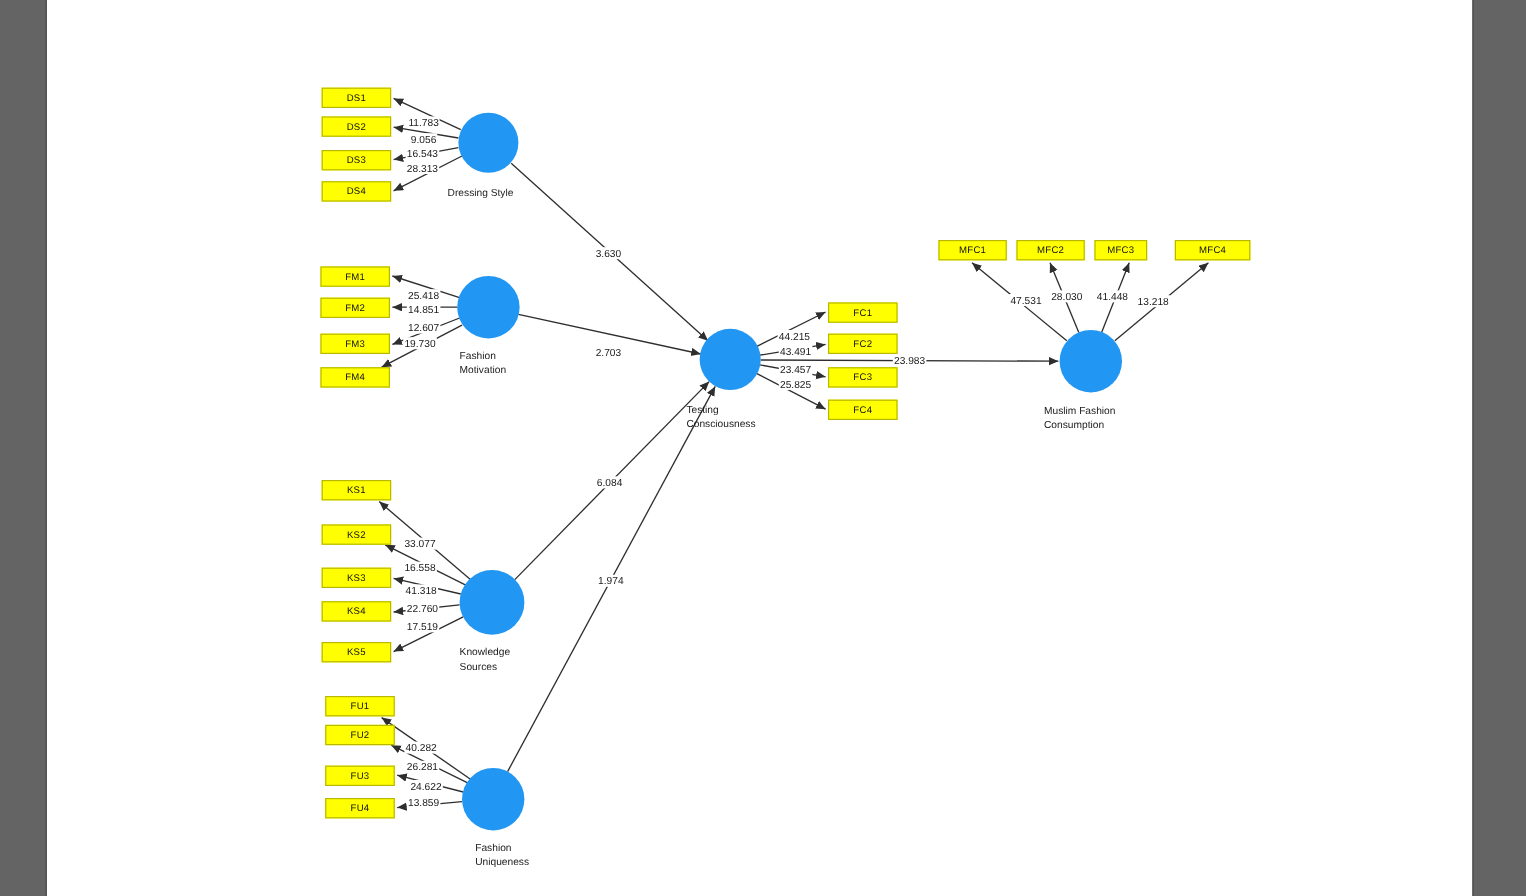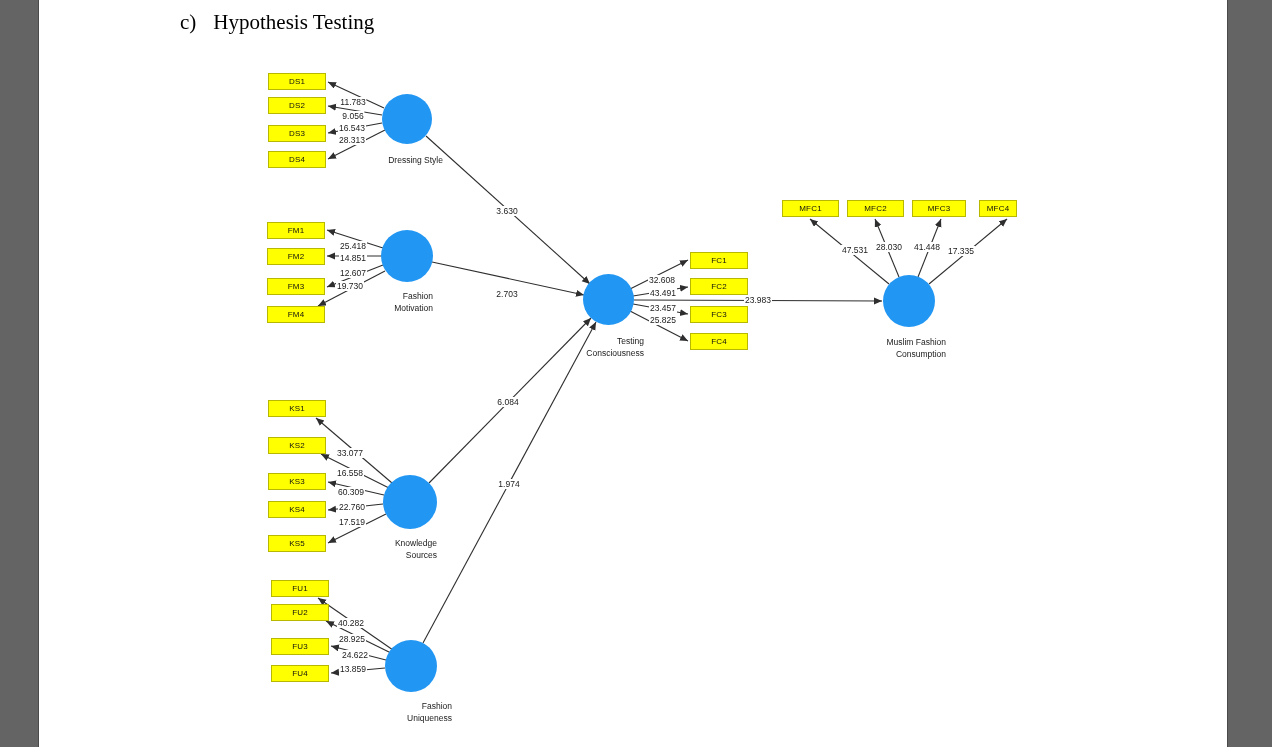--- a/index.html
+++ b/index.html
@@ -12,31 +12,30 @@
            font-family:"Liberation Serif","DejaVu Serif",serif;font-size:21px;white-space:nowrap;}
   .heading .t2{margin-left:17px;}
   svg.wires{position:absolute;left:0;top:0;pointer-events:none;}
   svg.wires line{stroke:var(--line,#2e2e2e);stroke-width:1.1px;}
   #ah path{fill:var(--line,#2e2e2e);}
   .b{position:absolute;width:58px;height:17px;background:var(--indicator-fill,#FFFF00);
      border:1px solid var(--indicator-border,#b8b800);box-sizing:border-box;
      display:flex;align-items:center;justify-content:center;
      font-size:8px;letter-spacing:.2px;color:#111;}
   .c{position:absolute;border-radius:50%;background:var(--latent-fill,#2196F3);}
-  .cl{position:absolute;transform:translateX(-50%);text-align:right;
+  .cl{position:absolute;transform:translateX(-50%);text-align:left;
       font-size:8.5px;line-height:11.5px;color:#1a1a1a;}
   .t{position:absolute;transform:translate(-50%,-50%);background:#fff;
      padding:0 1px;font-size:8.5px;line-height:10px;color:#1a1a1a;white-space:nowrap;}
 </style>
 </head>
 <body>
 
 <div class="stage">
 
-  <div class="heading"><span>c)</span><span class="t2">Hypothesis Testing</span></div>
 
   <svg class="wires" width="1272" height="747" viewBox="0 0 1272 747">
     <defs>
       <marker id="ah" markerWidth="9" markerHeight="8" refX="8" refY="3.5" orient="auto" markerUnits="userSpaceOnUse">
         <path d="M0,0 L8,3.5 L0,7 Z"></path>
       </marker>
     </defs>
 
     <line x1="384" y1="108" x2="328" y2="82" marker-end="url(#ah)"></line>
     <line x1="382" y1="115" x2="328" y2="106" marker-end="url(#ah)"></line>
@@ -97,22 +96,22 @@
   <div class="b" style="left:271px;top:638px">FU3</div>
   <div class="b" style="left:271px;top:665px">FU4</div>
 
   <div class="b" style="left:690px;top:252px">FC1</div>
   <div class="b" style="left:690px;top:278px">FC2</div>
   <div class="b" style="left:690px;top:306px">FC3</div>
   <div class="b" style="left:690px;top:333px">FC4</div>
 
   <div class="b" style="left:782px;top:200px;width:57px">MFC1</div>
   <div class="b" style="left:847px;top:200px;width:57px">MFC2</div>
-  <div class="b" style="left:912px;top:200px;width:54px">MFC3</div>
-  <div class="b" style="left:979px;top:200px;width:38px">MFC4</div>
+  <div class="b" style="left:912px;top:200px;width:44px">MFC3</div>
+  <div class="b" style="left:979px;top:200px;width:63px">MFC4</div>
 
   <div class="c" style="left:382px;top:94px;width:50px;height:50px"></div>
   <div class="c" style="left:381px;top:230px;width:52px;height:52px"></div>
   <div class="c" style="left:383px;top:475px;width:54px;height:54px"></div>
   <div class="c" style="left:385px;top:640px;width:52px;height:52px"></div>
   <div class="c" style="left:583px;top:274px;width:51px;height:51px"></div>
   <div class="c" style="left:883px;top:275px;width:52px;height:52px"></div>
 
   <div class="cl" style="left:408px;top:155px;width:70px">Dressing Style</div>
   <div class="cl" style="left:408px;top:291px;width:50px">Fashion Motivation</div>
@@ -126,38 +125,38 @@
   <div class="t" style="left:352px;top:128px">16.543</div>
   <div class="t" style="left:352px;top:140px">28.313</div>
 
   <div class="t" style="left:353px;top:246px">25.418</div>
   <div class="t" style="left:353px;top:258px">14.851</div>
   <div class="t" style="left:353px;top:273px">12.607</div>
   <div class="t" style="left:350px;top:286px">19.730</div>
 
   <div class="t" style="left:350px;top:453px">33.077</div>
   <div class="t" style="left:350px;top:473px">16.558</div>
-  <div class="t" style="left:351px;top:492px">60.309</div>
+  <div class="t" style="left:351px;top:492px">41.318</div>
   <div class="t" style="left:352px;top:507px">22.760</div>
   <div class="t" style="left:352px;top:522px">17.519</div>
 
   <div class="t" style="left:351px;top:623px">40.282</div>
-  <div class="t" style="left:352px;top:639px">28.925</div>
+  <div class="t" style="left:352px;top:639px">26.281</div>
   <div class="t" style="left:355px;top:655px">24.622</div>
   <div class="t" style="left:353px;top:669px">13.859</div>
 
-  <div class="t" style="left:662px;top:280px">32.608</div>
+  <div class="t" style="left:662px;top:280px">44.215</div>
   <div class="t" style="left:663px;top:293px">43.491</div>
   <div class="t" style="left:663px;top:308px">23.457</div>
   <div class="t" style="left:663px;top:320px">25.825</div>
 
   <div class="t" style="left:855px;top:250px">47.531</div>
   <div class="t" style="left:889px;top:247px">28.030</div>
   <div class="t" style="left:927px;top:247px">41.448</div>
-  <div class="t" style="left:961px;top:251px">17.335</div>
+  <div class="t" style="left:961px;top:251px">13.218</div>
 
   <div class="t" style="left:507px;top:211px">3.630</div>
   <div class="t" style="left:507px;top:294px">2.703</div>
   <div class="t" style="left:508px;top:402px">6.084</div>
   <div class="t" style="left:509px;top:484px">1.974</div>
   <div class="t" style="left:758px;top:300px">23.983</div>
 
   <div class="margin-bar margin-left"></div>
   <div class="margin-bar margin-right"></div>
 </div>

